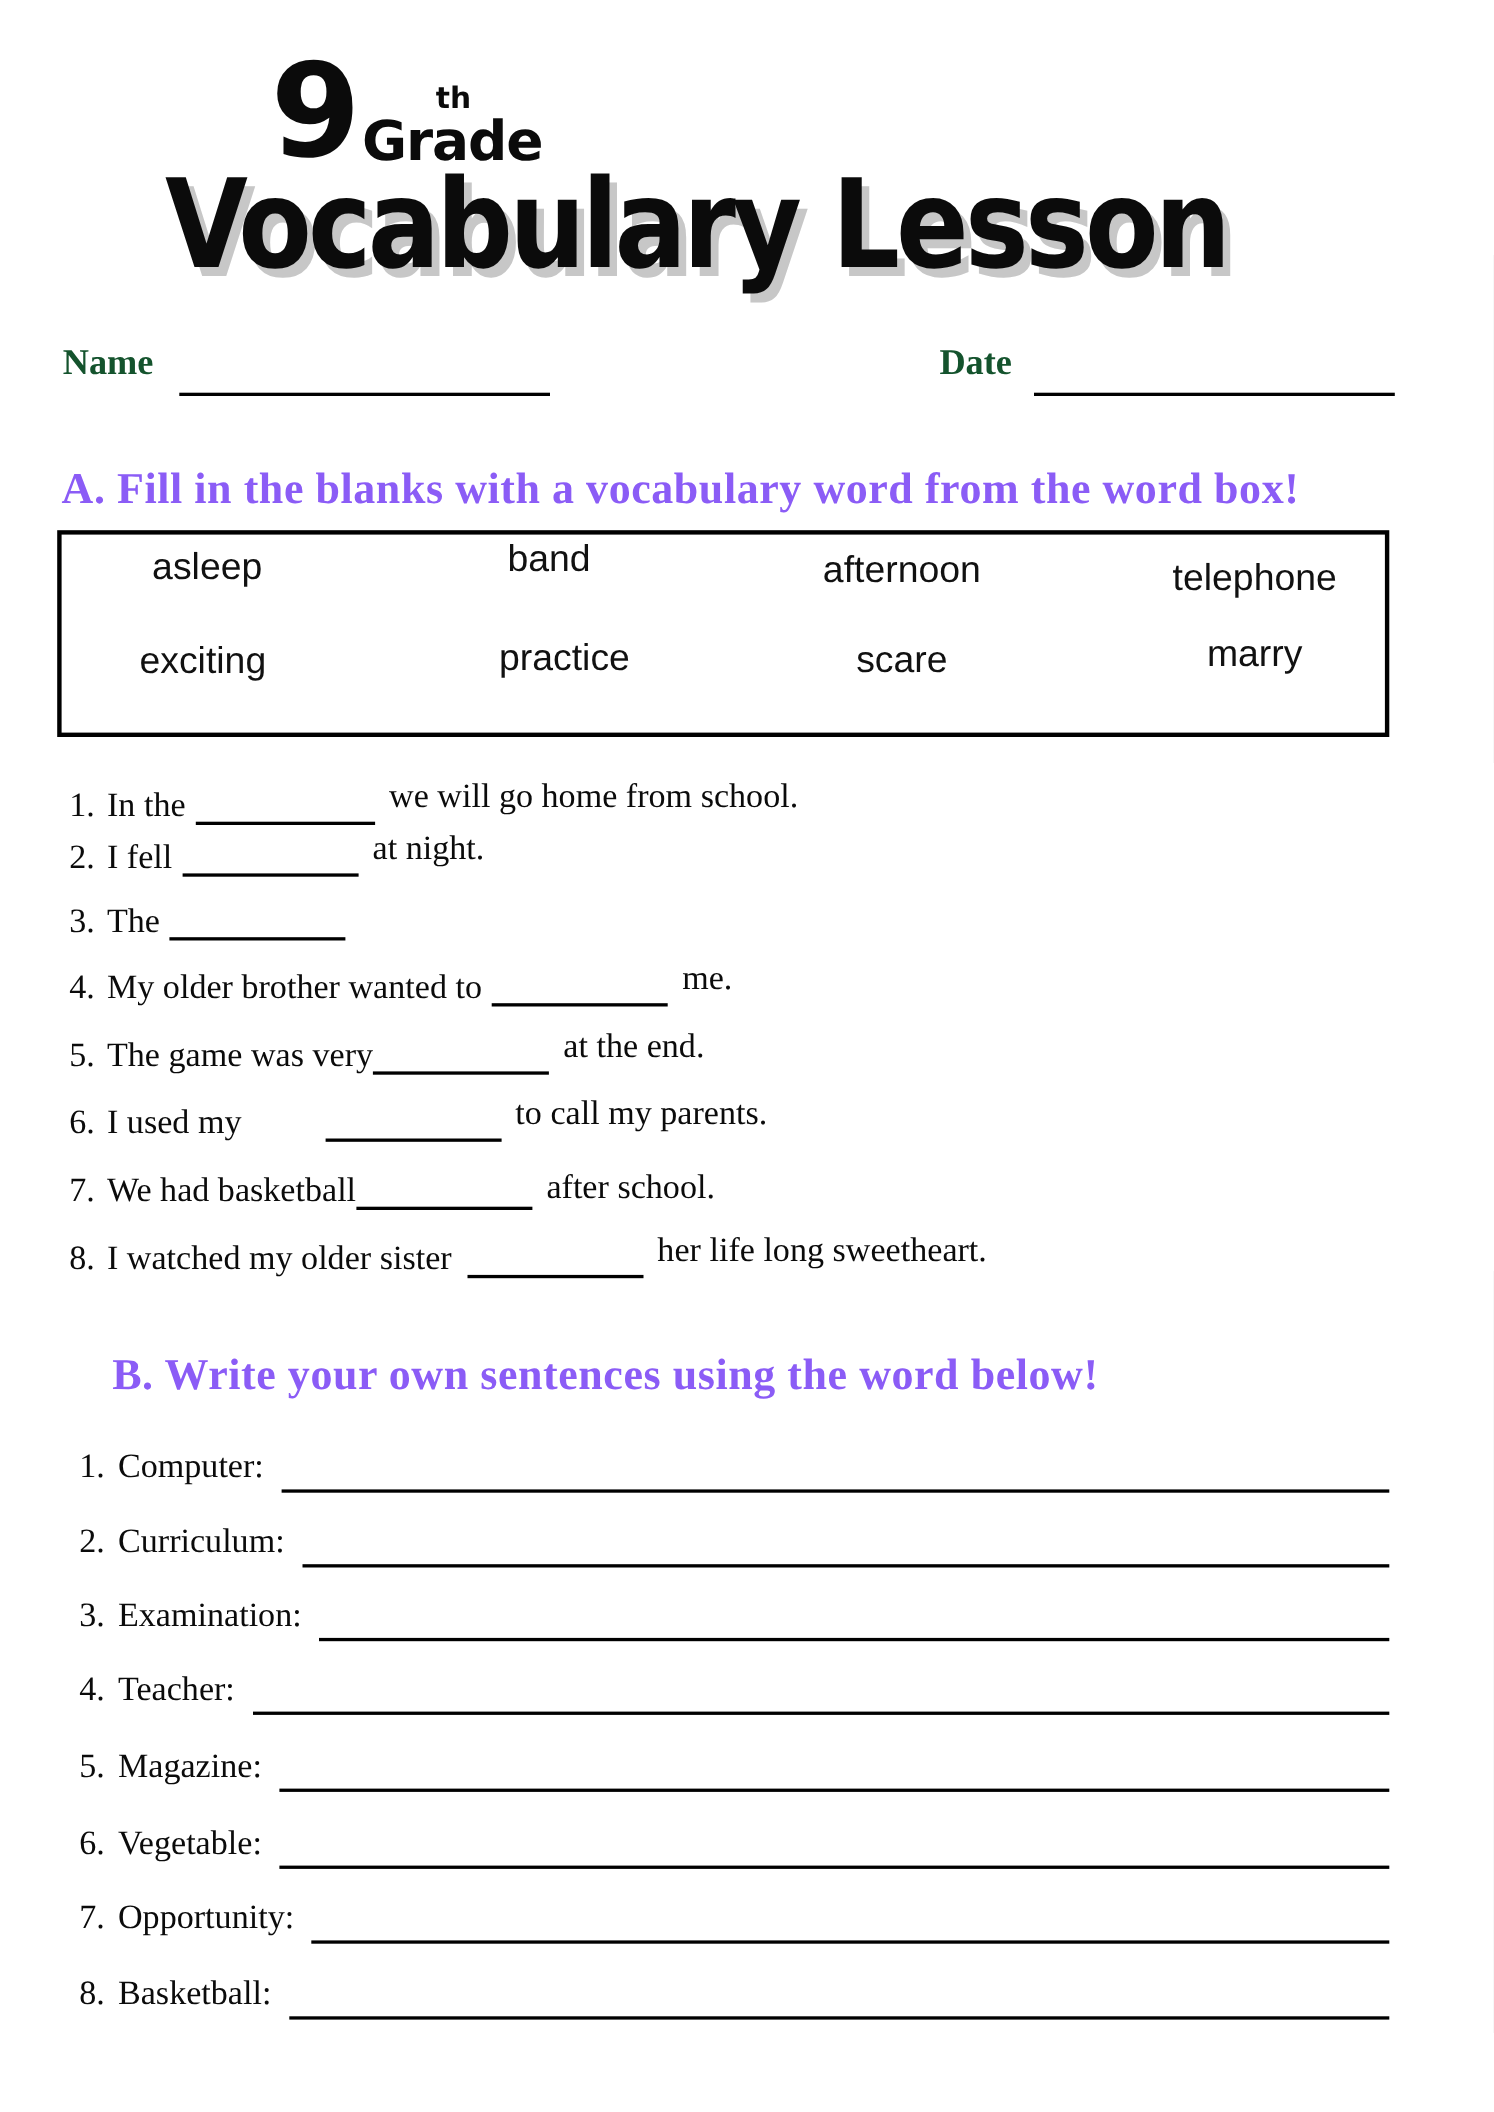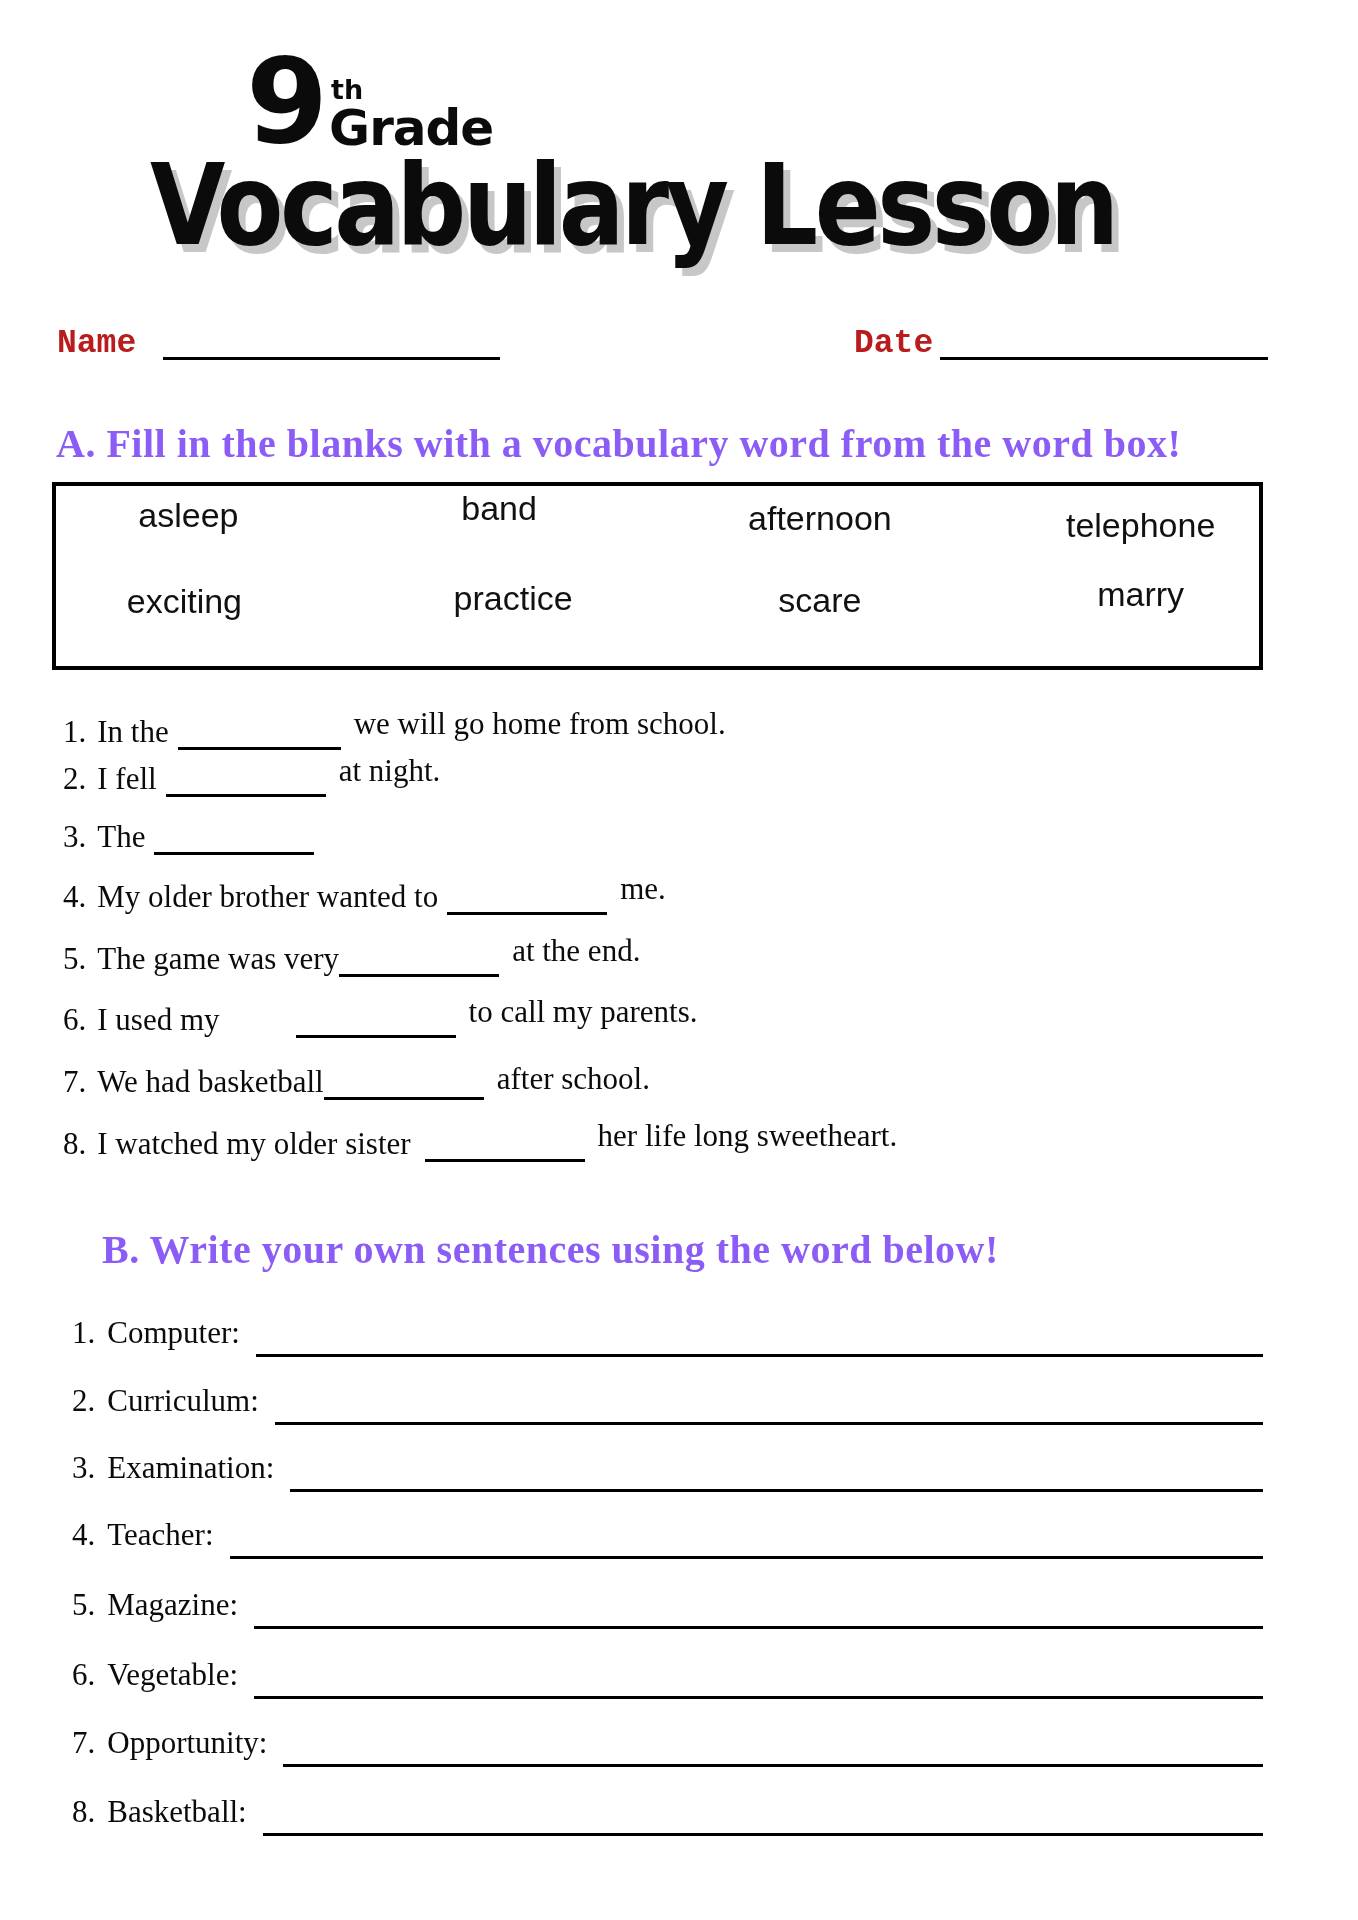--- a/index.html
+++ b/index.html
@@ -11,34 +11,34 @@
     color:#111;
     margin:0 auto;
   }
   
   .grade{
     position:absolute;left:246px;top:48px;
     display:flex;align-items:flex-end;
     font-family:"DejaVu Sans",sans-serif;font-weight:bold;color:#0b0b0b;
   }
   .grade-9{font-size:118px;line-height:0.90;letter-spacing:-4px;}
-  .grade-col{display:flex;flex-direction:column;margin-left:5px;}
+  .grade-col{display:flex;flex-direction:column;margin-left:5px;text-align:center;}
   .grade-th{font-size:27px;line-height:1;margin-left:2px;}
   .grade-word{font-size:50px;line-height:1.02;letter-spacing:-1px;}
   .title{
     position:absolute;left:150px;top:140px;
     font-family:"DejaVu Sans",sans-serif;font-weight:bold;
     font-size:112px;letter-spacing:-4px;white-space:nowrap;color:#0b0b0b;
     transform:scaleX(0.87);transform-origin:left top;
     text-shadow:8px 8px 0 #c7c7c7;
   }
   
   .nd-label{
-    position:absolute;top:325px;
-    font-family:Liberation Mono, monospace;font-weight:bold;font-size:33px;color:#b91c1c;
+    position:absolute;top:312px;
+    font-family:Liberation Serif, serif;font-weight:bold;font-size:33px;color:#14532d;
   }
   .name-label{left:57px;}
   .date-label{left:854px;}
   .nd-line{
     position:absolute;top:328px;height:29px;
     border-bottom:3px solid #000;
   }
   .name-line{left:163px;width:337px;}
   .date-line{left:940px;width:328px;}
   

